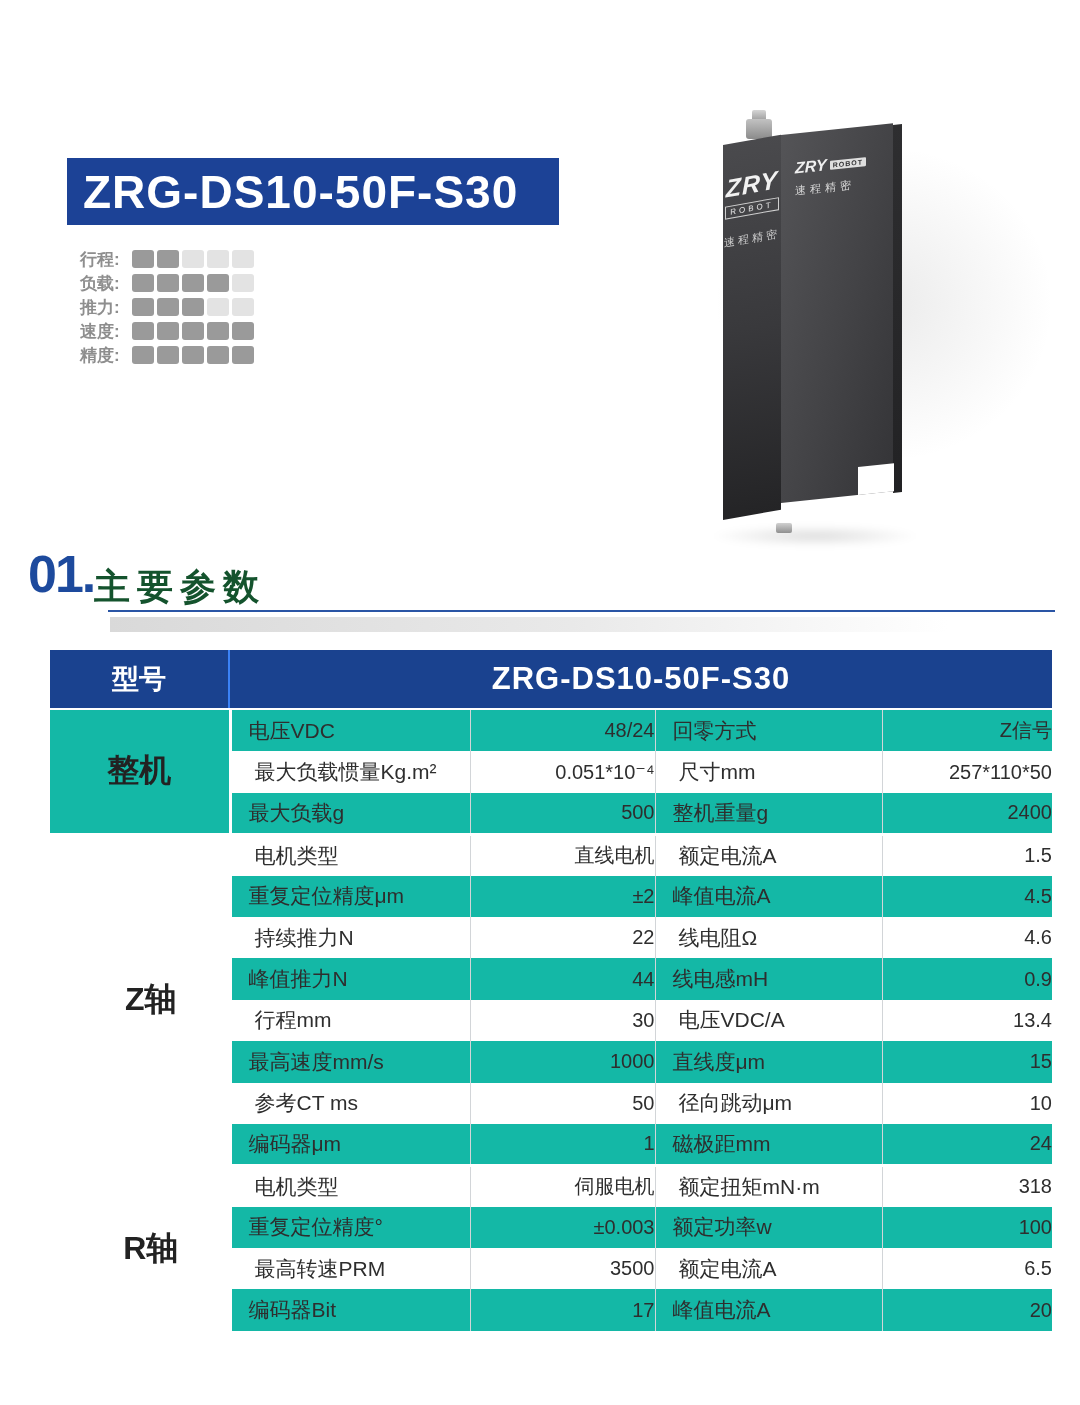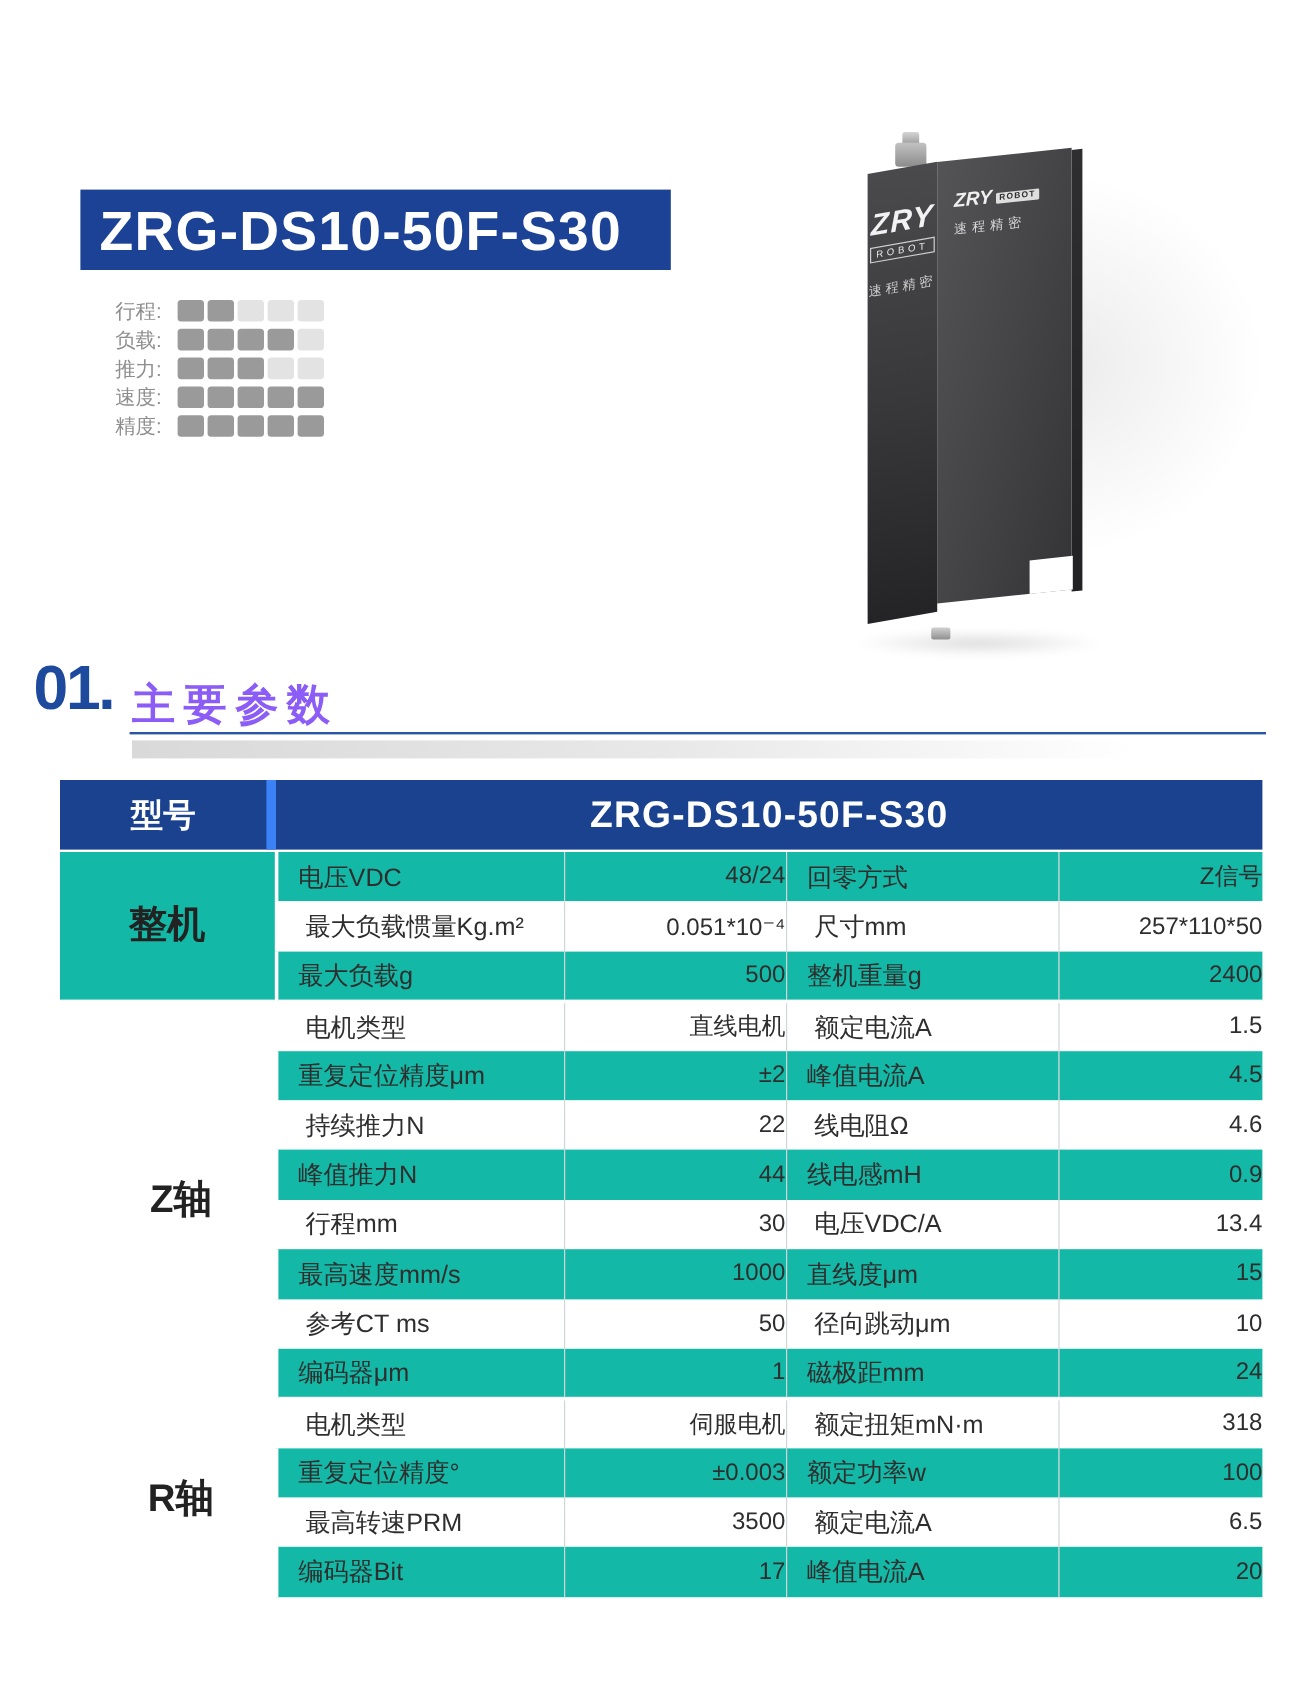--- a/index.html
+++ b/index.html
@@ -5,21 +5,21 @@
   * { margin:0; padding:0; box-sizing:border-box; }
   body { background:#ffffff; font-family:"Liberation Sans","DejaVu Sans",sans-serif; }
   .page { position:relative; width:1080px; height:1405px; background:#ffffff; overflow:hidden;margin-left:20px; }
 
   
   .banner { position:absolute; left:47px; top:158px; width:492px; height:67px;
     background:#1c4296; display:flex; align-items:center; padding-left:16px; }
   .banner-title { color:#ffffff; font-size:46px; font-weight:bold; letter-spacing:1px; white-space:nowrap; }
 
   
-  .ratings { position:absolute; left:76px; top:250px; }
+  .ratings { position:absolute; left:60px; top:250px;font-weight:bold; }
   .rating-row { display:flex; align-items:center; height:18px; margin-bottom:6px; }
   .rating-label { width:52px; font-size:17px; color:#8e8e8e; }
   .rating-cells { display:flex; gap:3px; }
   .sq { width:22px; height:18px; border-radius:3px; background:#e3e3e3; display:inline-block; }
   .sq.filled { background:#9a9a9a; }
 
   
   .product { position:absolute; left:630px; top:95px; width:450px; height:475px; }
   .product-glow { position:absolute; inset:0;
     background:radial-gradient(ellipse 52% 46% at 52% 44%, rgba(130,130,130,0.16), rgba(255,255,255,0) 72%); }
@@ -50,29 +50,29 @@
   .logo-right { position:absolute; left:14px; top:26px; }
   .logo-right-row { display:flex; align-items:center; }
   .logo-zry-sm { color:#f0f0f0; font-size:16px; font-weight:bold; font-style:italic; }
   .logo-robot-sm { margin-left:3px; color:#2f2f31; background:#dedede; font-size:7px; font-weight:bold;
     letter-spacing:1px; padding:1px 3px; border-radius:1px; }
   .logo-cn-sm { margin-top:6px; color:#d8d8d8; font-size:11px; letter-spacing:4px; }
 
   
   .sec-number { position:absolute; left:8px; top:548px; color:#1d4a9d; font-size:52px; font-weight:bold;
     letter-spacing:-2px; line-height:1; }
-  .sec-title { position:absolute; left:90px; top:563px; color:#8b5cf6; font-size:36px; font-weight:bold;
+  .sec-title { position:absolute; left:74px; top:563px; color:#14532d; font-size:36px; font-weight:bold;
     letter-spacing:7px; }
   .sec-rule { position:absolute; left:88px; top:610px; width:947px; height:2px; background:#2a55a5; }
   .sec-bar { position:absolute; left:90px; top:617px; width:838px; height:15px;
     background:linear-gradient(90deg,#d9d9d9 0%, #e9e9e9 55%, #ffffff 100%); }
 
   
   .spec-header { position:absolute; left:30px; top:650px; width:1002px; height:58px; display:flex; }
-  .spec-header .model-label { width:180px; background:#1a428f; border-right:8px solid #3b82f6;
+  .spec-header .model-label { width:180px; background:#1a428f; border-right:2px solid #3b82f6;
     display:flex; align-items:center; justify-content:center; color:#ffffff; font-size:27px; font-weight:bold; }
   .spec-header .model-value { flex:1; background:#1a428f; display:flex; align-items:center; justify-content:center;
     color:#ffffff; font-size:31px; font-weight:bold; letter-spacing:1px; }
   .spec-table { position:absolute; left:30px; top:710px; width:1002px; border-collapse:collapse; }
   .spec-table td { height:41.4px; font-size:21px; color:#2e2e2e; vertical-align:middle; }
   .spec-table tr.stripe td { background:#14b8a6; }
   .spec-table tr.plain td { background:#ffffff;padding-left:23px; }
   .spec-table td.name-cell { text-align:left; padding-left:17px; border-left:1px solid #d2d5d8; }
   .spec-table td.value-cell { text-align:right; font-size:20px; border-left:1px solid #d2d5d8; }
   .spec-table td.sec-cell { background:#ececec; text-align:center; font-size:32px; font-weight:bold;

